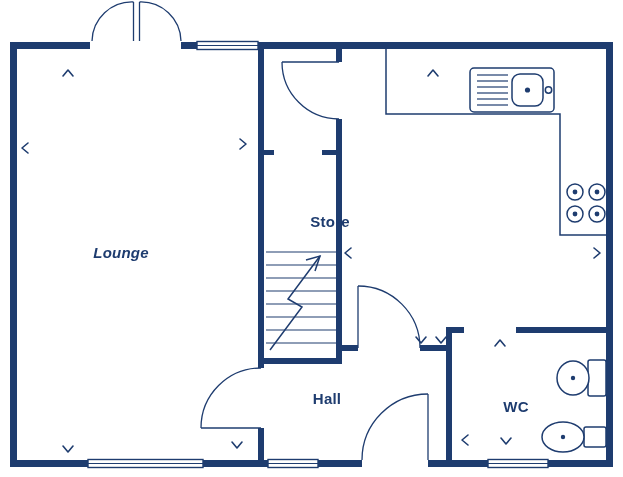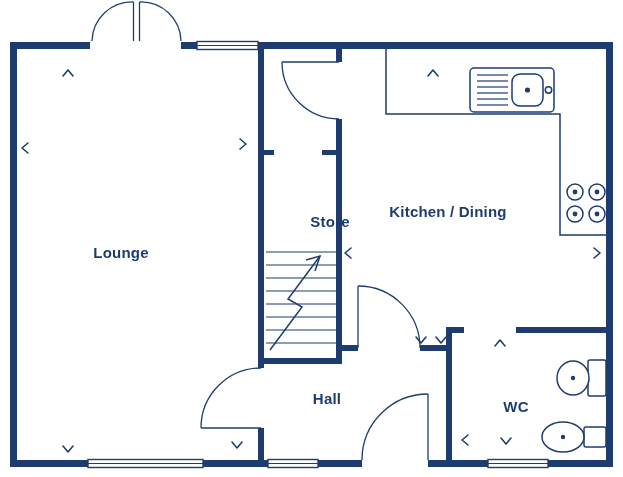--- a/index.html
+++ b/index.html
@@ -21,21 +21,21 @@
   .chev{stroke:#1e3c6f;fill:none;stroke-width:1.6;stroke-linecap:round;stroke-linejoin:round;}
   .room-label{
     position:absolute;
     transform:translate(-50%,-50%);
     color:#1e3c6f;
     font-size:15px;
     font-weight:700;
     white-space:nowrap;
     letter-spacing:0.2px;
   }
-  #label-lounge{left:121px;top:252px;}
+  #label-lounge{left:121px;top:252px;font-style:italic;}
   #label-store{left:297px;top:221px;margin-left:33px;}
   #label-kitchen{left:448px;top:211px;}
   #label-hall{left:327px;top:398px;}
   #label-wc{left:516px;top:406px;}
 </style>
 </head>
 <body>
 
 <div id="stage">
 
@@ -179,16 +179,15 @@
       <path class="chev" d="M 416 337 L 421 343 L 426 337"></path>
       <path class="chev" d="M 436 337 L 441 343 L 446 337"></path>
       <path class="chev" d="M 495 346 L 500 340 L 505 346"></path>
       <path class="chev" d="M 468 435 L 462 440 L 468 445"></path>
       <path class="chev" d="M 501 438 L 506 444 L 511 438"></path>
     </g>
   </svg>
 
   <div class="room-label" id="label-lounge">Lounge</div>
   <div class="room-label" id="label-store">Store</div>
-  <div class="room-label" id="label-kitchen">Kitchen / Dining</div>
   <div class="room-label" id="label-hall">Hall</div>
   <div class="room-label" id="label-wc">WC</div>
 </div>
 
 </body></html>

